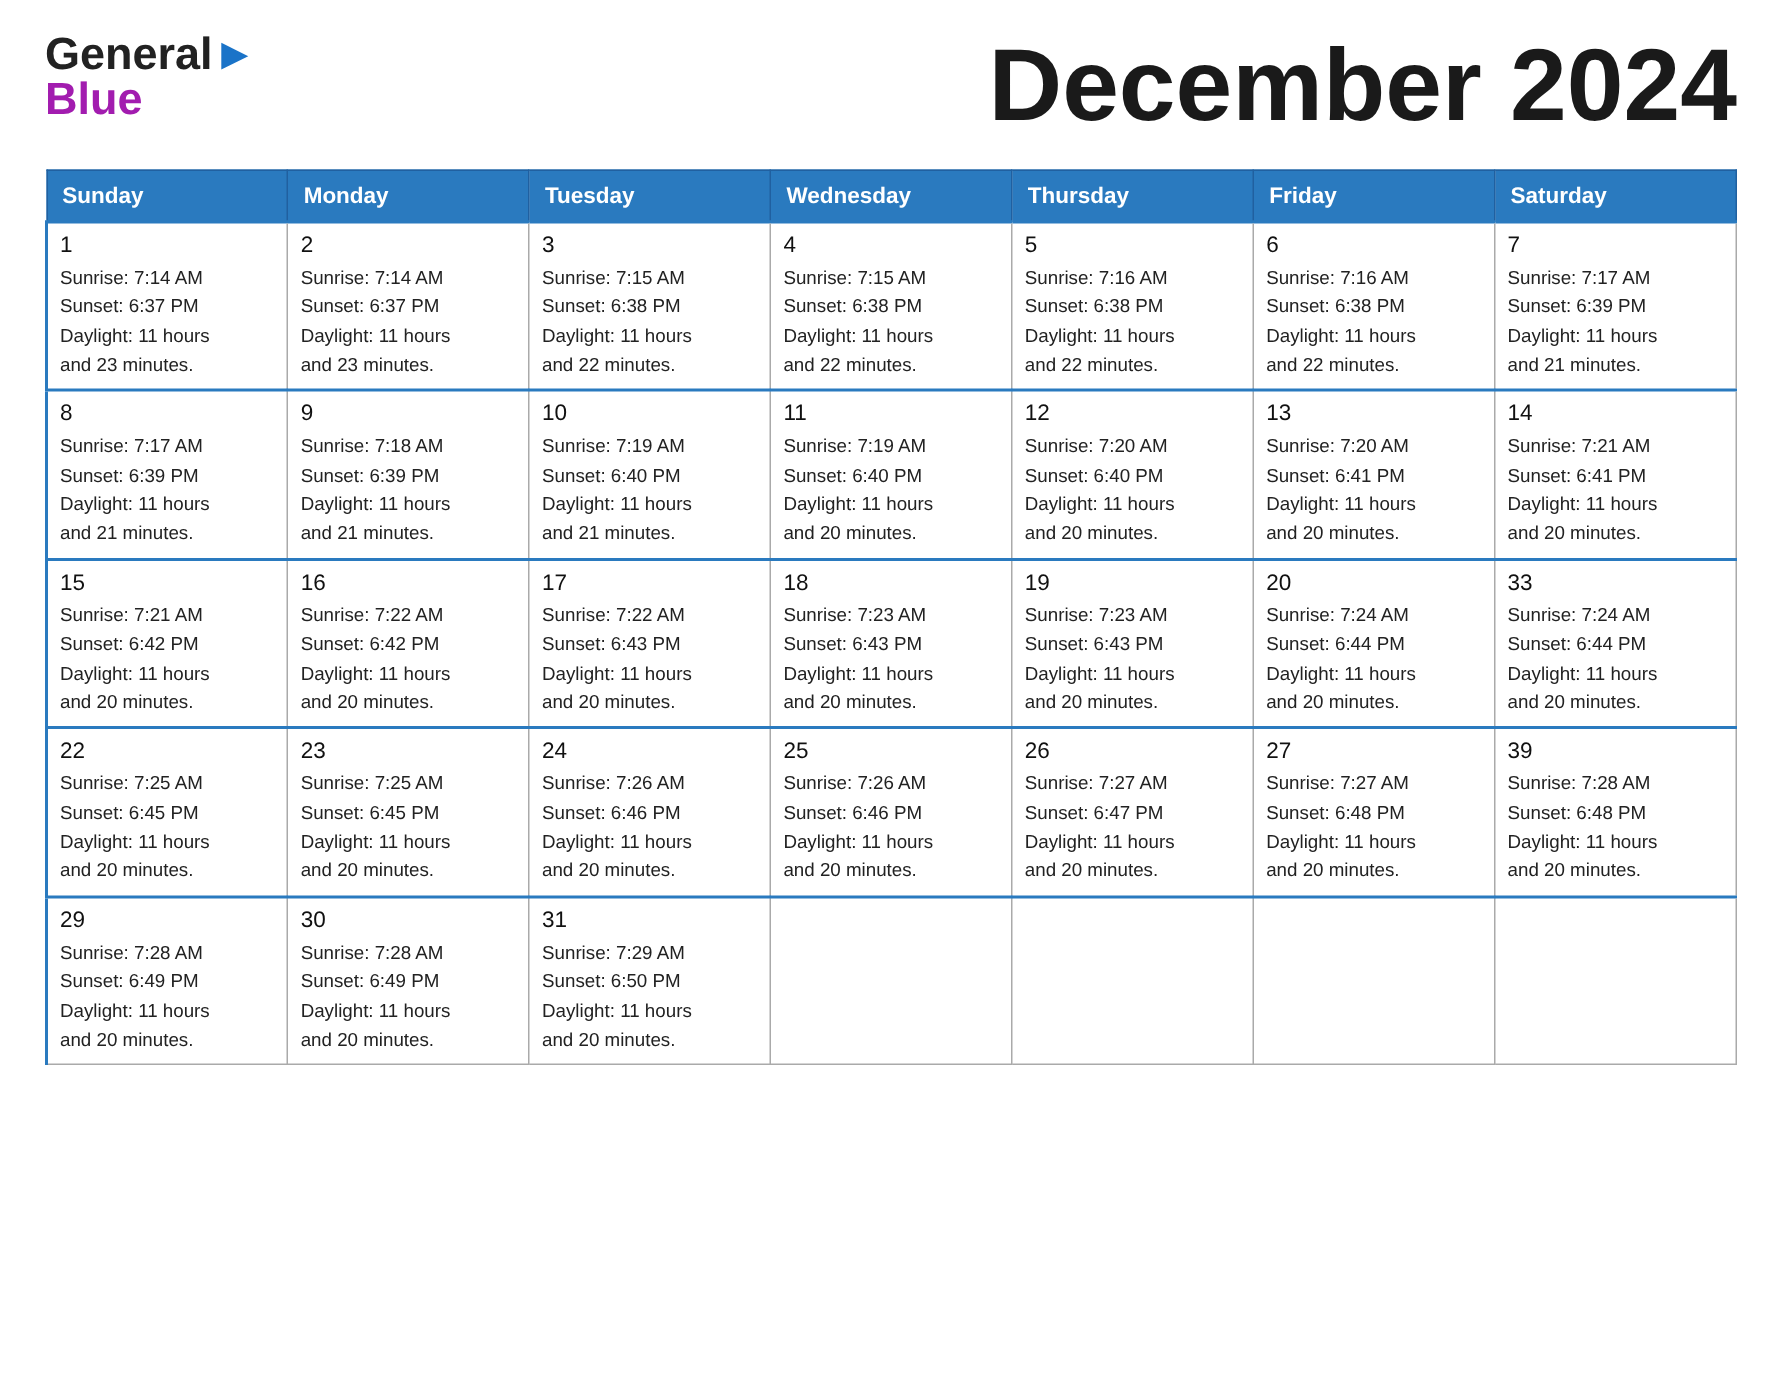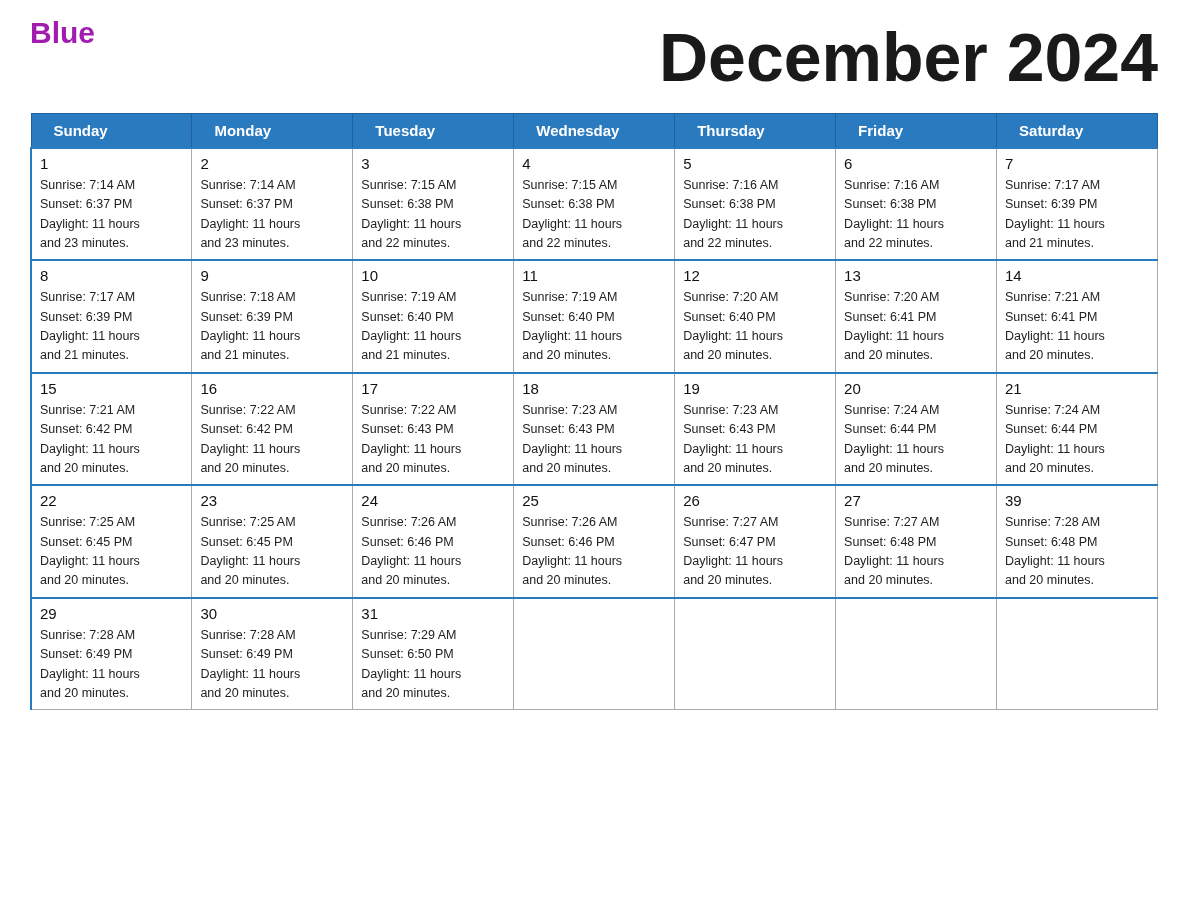--- a/index.html
+++ b/index.html
@@ -39,21 +39,21 @@
     .calendar-table {
       width: 100%;
       border-collapse: collapse;
       border: 1px solid #aaa;
     }
     .calendar-table th {
       background-color: #2a7abf;
       color: #fff;
       font-size: 15px;
       font-weight: bold;
-      padding: 8px 22px;
+      padding: 8px 10px;
       text-align: left;
       border: 1px solid #2060a0;
     }
     .calendar-table td {
       border: 1px solid #aaa;
       vertical-align: top;
       padding: 6px 8px;
       font-size: 13px;
       color: #222;
       width: calc(100% / 7);
@@ -105,20 +105,23 @@
       margin-top: -4px;
     }
   </style>
 </head>
 <body>
 
 <div class="header">
   <div class="logo">
     <div class="logo-row">
       <div>
+        <div class="logo-general-blue">
+          General<span class="bl">►</span>
+        </div>
         <div class="logo-second-line">Blue</div>
       </div>
     </div>
   </div>
   <div class="title-area">
     <div class="month-title">December 2024</div>
   </div>
 </div>
 
 <table class="calendar-table">
@@ -213,21 +216,21 @@
         </td>
         <td>
           <div class="day-number">19</div>
           <div class="day-info">Sunrise: 7:23 AM<br>Sunset: 6:43 PM<br>Daylight: 11 hours<br>and 20 minutes.</div>
         </td>
         <td>
           <div class="day-number">20</div>
           <div class="day-info">Sunrise: 7:24 AM<br>Sunset: 6:44 PM<br>Daylight: 11 hours<br>and 20 minutes.</div>
         </td>
         <td>
-          <div class="day-number">21</div>
+          <div class="day-number">33</div>
           <div class="day-info">Sunrise: 7:24 AM<br>Sunset: 6:44 PM<br>Daylight: 11 hours<br>and 20 minutes.</div>
         </td>
       </tr>
       <tr style="border-top: 2px solid rgb(42, 122, 191);">
         <td>
           <div class="day-number">22</div>
           <div class="day-info">Sunrise: 7:25 AM<br>Sunset: 6:45 PM<br>Daylight: 11 hours<br>and 20 minutes.</div>
         </td>
         <td>
           <div class="day-number">23</div>

